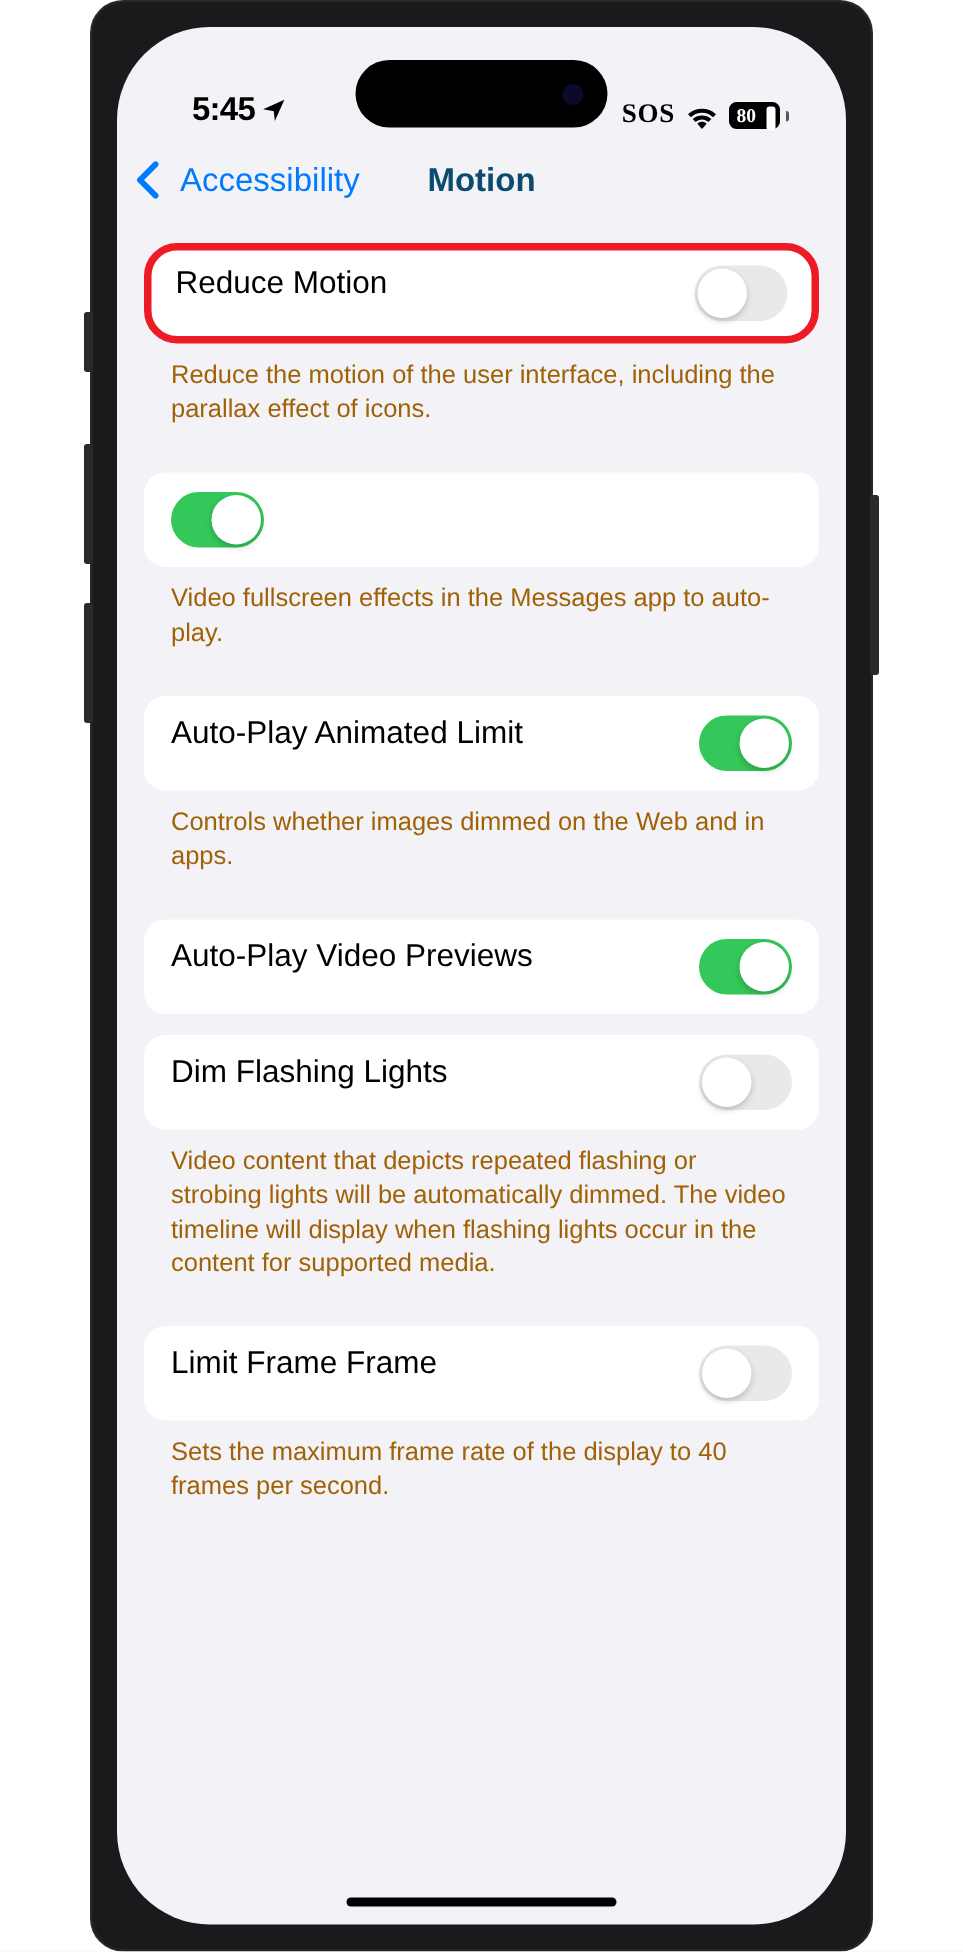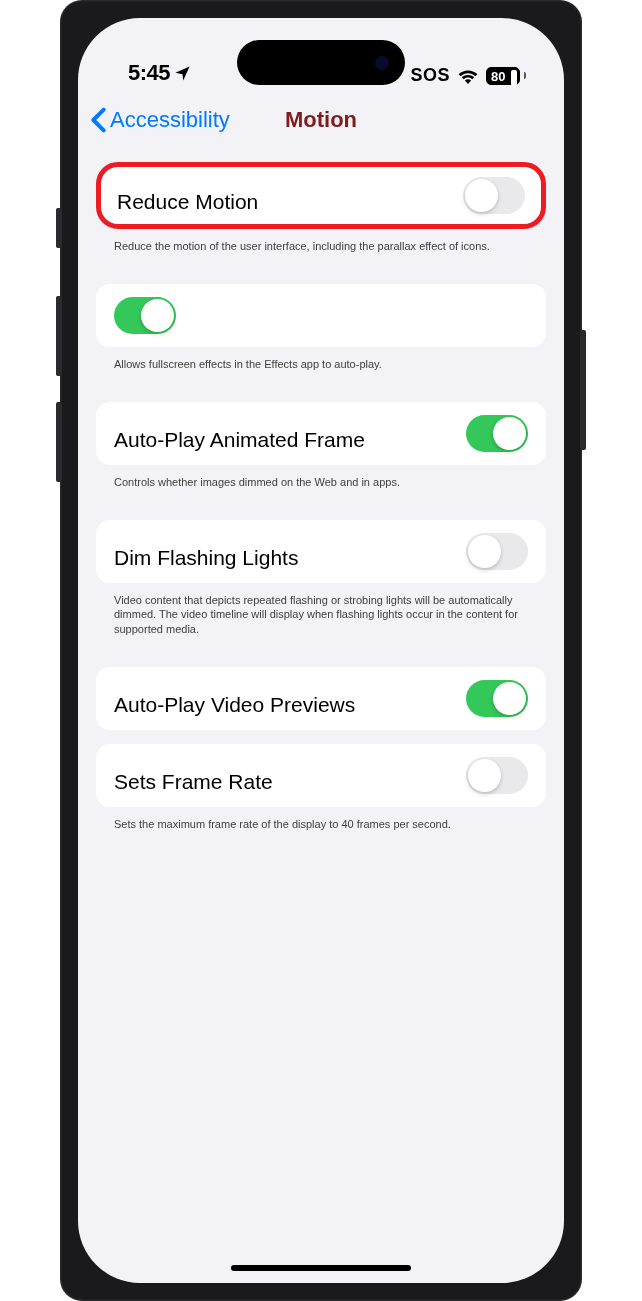--- a/index.html
+++ b/index.html
@@ -68,22 +68,23 @@
     }
     .status-left {
       display: flex;
       align-items: center;
       gap: 4px;
       font-size: 22px;
       letter-spacing: -0.5px;
     }
     .status-right {
       display: flex;
-      align-items: center;
+      align-items: flex-end;
       gap: 7px;
+      font-family: Liberation Serif, serif;
     }
     .sos-text {
       font-size: 18px;
       font-weight: 600;
       letter-spacing: 0.5px;
     }
     .wifi-icon svg, .location-icon svg { display: block; }
     .battery {
       display: flex;
       align-items: center;
@@ -130,62 +131,62 @@
     .nav-bar {
       display: flex;
       align-items: center;
       position: relative;
       height: 56px;
       padding: 0 12px;
     }
     .back-button {
       display: flex;
       align-items: center;
-      gap: 3px;
+      gap: 13px;
       color: #007aff;
       font-size: 22px;
       cursor: pointer;
     }
     .back-chevron svg { display: block; }
     .nav-title {
       position: absolute;
       left: 50%;
       transform: translateX(-50%);
       font-size: 22px;
       font-weight: 600;
-      color: #7f1d1d;
+      color: #0c4a6e;
     }
 
     .content {
       padding: 14px 18px 0 18px;
     }
     .settings-group {
       margin-bottom: 14px;
     }
     .settings-row {
       background: #fff;
       border-radius: 14px;
       padding: 13px 18px;
       display: flex;
       justify-content: space-between;
-      align-items: flex-end;
+      align-items: flex-start;
       min-height: 56px;
     }
     .highlight-row {
       border: 5px solid #ed1c24;
       border-radius: 22px;
       padding: 10px 16px;
     }
     .row-label {
       font-size: 21px;
       color: #000;
     }
     .settings-description {
-      font-size: 11px;
-      color: #404040;
+      font-size: 17px;
+      color: #a16207;
       line-height: 1.35;
       padding: 10px 18px 16px 18px;
     }
 
     .toggle {
       width: 62px;
       height: 37px;
       border-radius: 20px;
       position: relative;
       cursor: pointer;
@@ -281,55 +282,55 @@
         </div>
         <div class="settings-description">Reduce the motion of the user interface, including the parallax effect of icons.</div>
       </div>
 
       <div class="settings-group">
         <div class="settings-row">
           <div class="toggle on">
             <div class="toggle-knob"></div>
           </div>
         </div>
-        <div class="settings-description">Allows fullscreen effects in the Effects app to auto-play.</div>
-      </div>
-
-      <div class="settings-group">
-        <div class="settings-row">
-          <span class="row-label">Auto-Play Animated Frame</span>
+        <div class="settings-description">Video fullscreen effects in the Messages app to auto-play.</div>
+      </div>
+
+      <div class="settings-group">
+        <div class="settings-row">
+          <span class="row-label">Auto-Play Animated Limit</span>
           <div class="toggle on">
             <div class="toggle-knob"></div>
           </div>
         </div>
         <div class="settings-description">Controls whether images dimmed on the Web and in apps.</div>
+      </div>
+
+      <div class="settings-group">
+        <div class="settings-row">
+          <span class="row-label">Auto-Play Video Previews</span>
+          <div class="toggle on">
+            <div class="toggle-knob"></div>
+          </div>
+        </div>
       </div>
 
       <div class="settings-group">
         <div class="settings-row">
           <span class="row-label">Dim Flashing Lights</span>
           <div class="toggle off">
             <div class="toggle-knob"></div>
           </div>
         </div>
         <div class="settings-description">Video content that depicts repeated flashing or strobing lights will be automatically dimmed. The video timeline will display when flashing lights occur in the content for supported media.</div>
       </div>
 
       <div class="settings-group">
         <div class="settings-row">
-          <span class="row-label">Auto-Play Video Previews</span>
-          <div class="toggle on">
-            <div class="toggle-knob"></div>
-          </div>
-        </div>
-      </div>
-
-      <div class="settings-group">
-        <div class="settings-row">
-          <span class="row-label">Sets Frame Rate</span>
+          <span class="row-label">Limit Frame Frame</span>
           <div class="toggle off">
             <div class="toggle-knob"></div>
           </div>
         </div>
         <div class="settings-description">Sets the maximum frame rate of the display to 40 frames per second.</div>
       </div>
 
     </div>
 
     <div class="home-indicator"></div>

